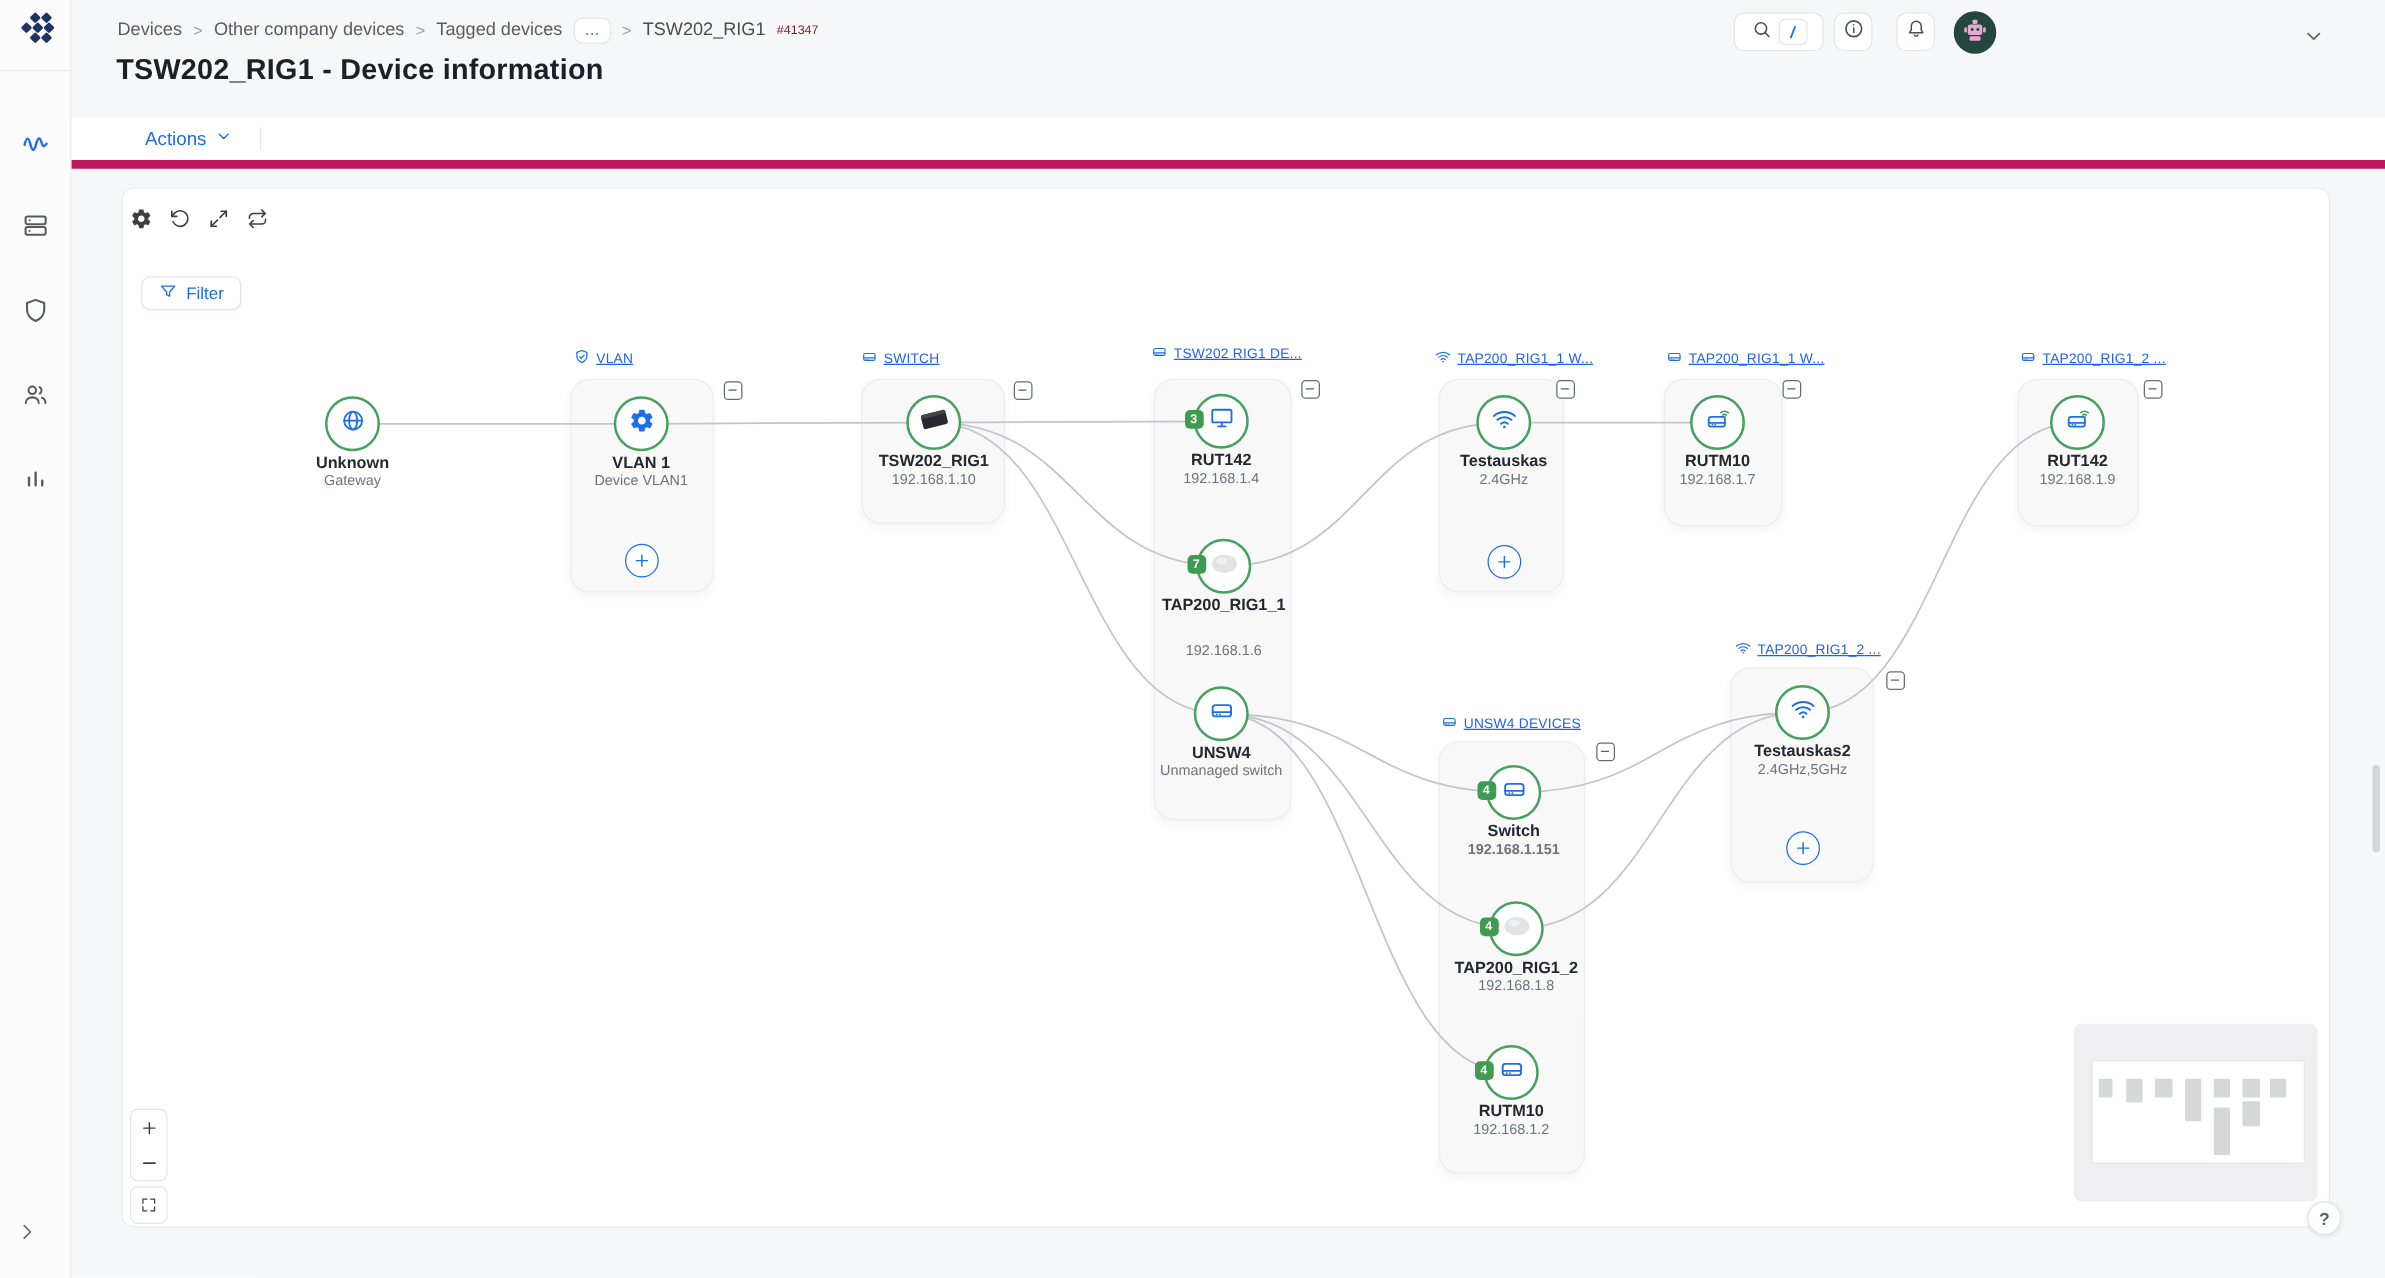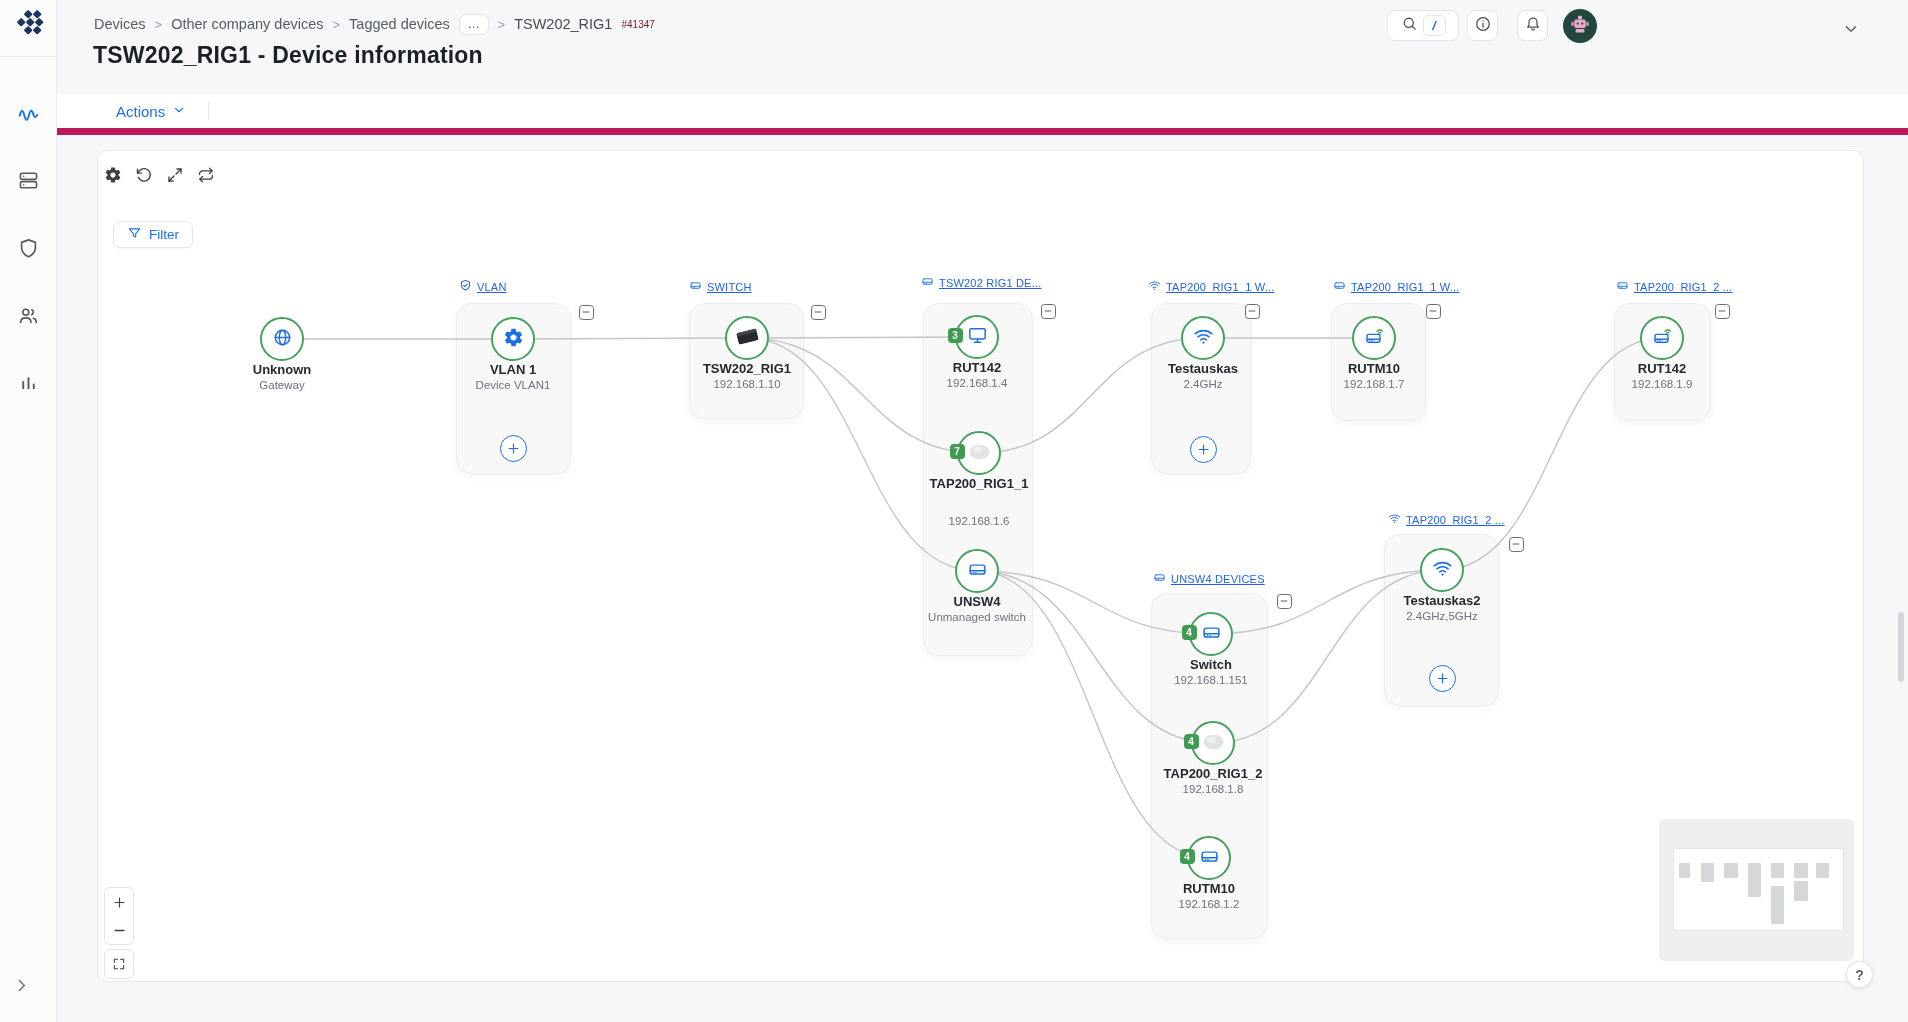--- a/index.html
+++ b/index.html
@@ -459,21 +459,21 @@
       <div class="nsub" style="left: 1479px; top: 227px;">192.168.1.9</div>
       <div class="node" style="left: 1091px; top: 461px;">
         <span><svg width="21" height="21" viewBox="0 0 24 24" fill="none" stroke="#1c6fe8" stroke-width="1.7" stroke-linecap="round" stroke-linejoin="round">
             <rect x="3.6" y="7" width="16.8" height="10.2" rx="2.4"></rect>
             <path d="M3.6 13.4h16.8"></path>
             <path d="M7.4 15.5h.01M10.2 15.5h.01"></path>
           </svg></span>
       </div>
       <div class="badge" style="left: 1083.5px; top: 473.5px;">4</div>
       <div class="nlabel" style="left: 1028px; top: 506px;">Switch</div>
-      <div class="nsub" style="left: 1028px; top: 523px;">192.168.1.151</div>
+      <div class="nsub" style="left: 1028px; top: 523px; font-weight: bold;">192.168.1.151</div>
       <div class="node" style="left: 1093px; top: 570px;">
         <span><svg width="31" height="31" viewBox="0 0 24 24">
             <ellipse cx="12" cy="12.4" rx="7.7" ry="5.7" fill="#e2e3e5"></ellipse>
             <ellipse cx="10.3" cy="10.6" rx="3.5" ry="2.1" fill="#f0f1f2"></ellipse>
           </svg></span>
       </div>
       <div class="badge" style="left: 1085.5px; top: 582.5px;">4</div>
       <div class="nlabel" style="left: 1030px; top: 615px;">TAP200_RIG1_2</div>
       <div class="nsub" style="left: 1030px; top: 632px;">192.168.1.8</div>
       <div class="node" style="left: 1089px; top: 685px;">

